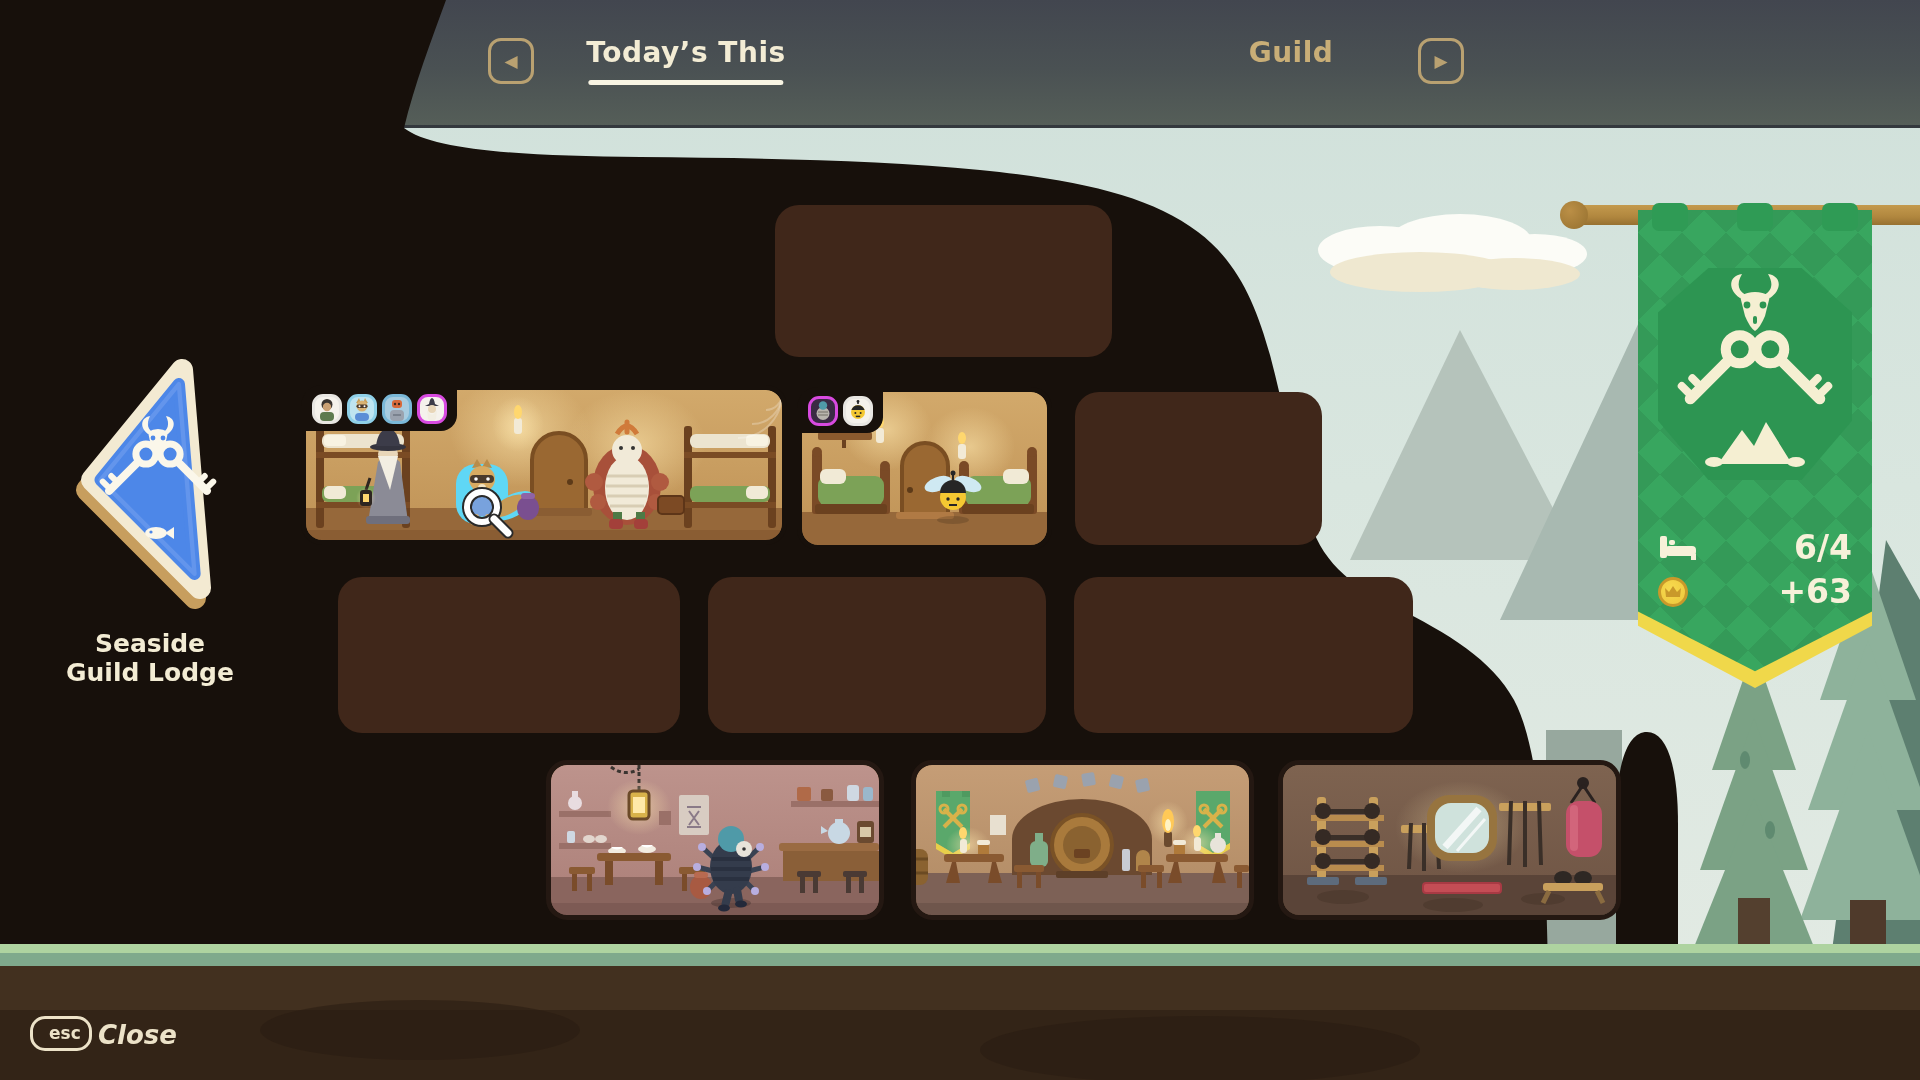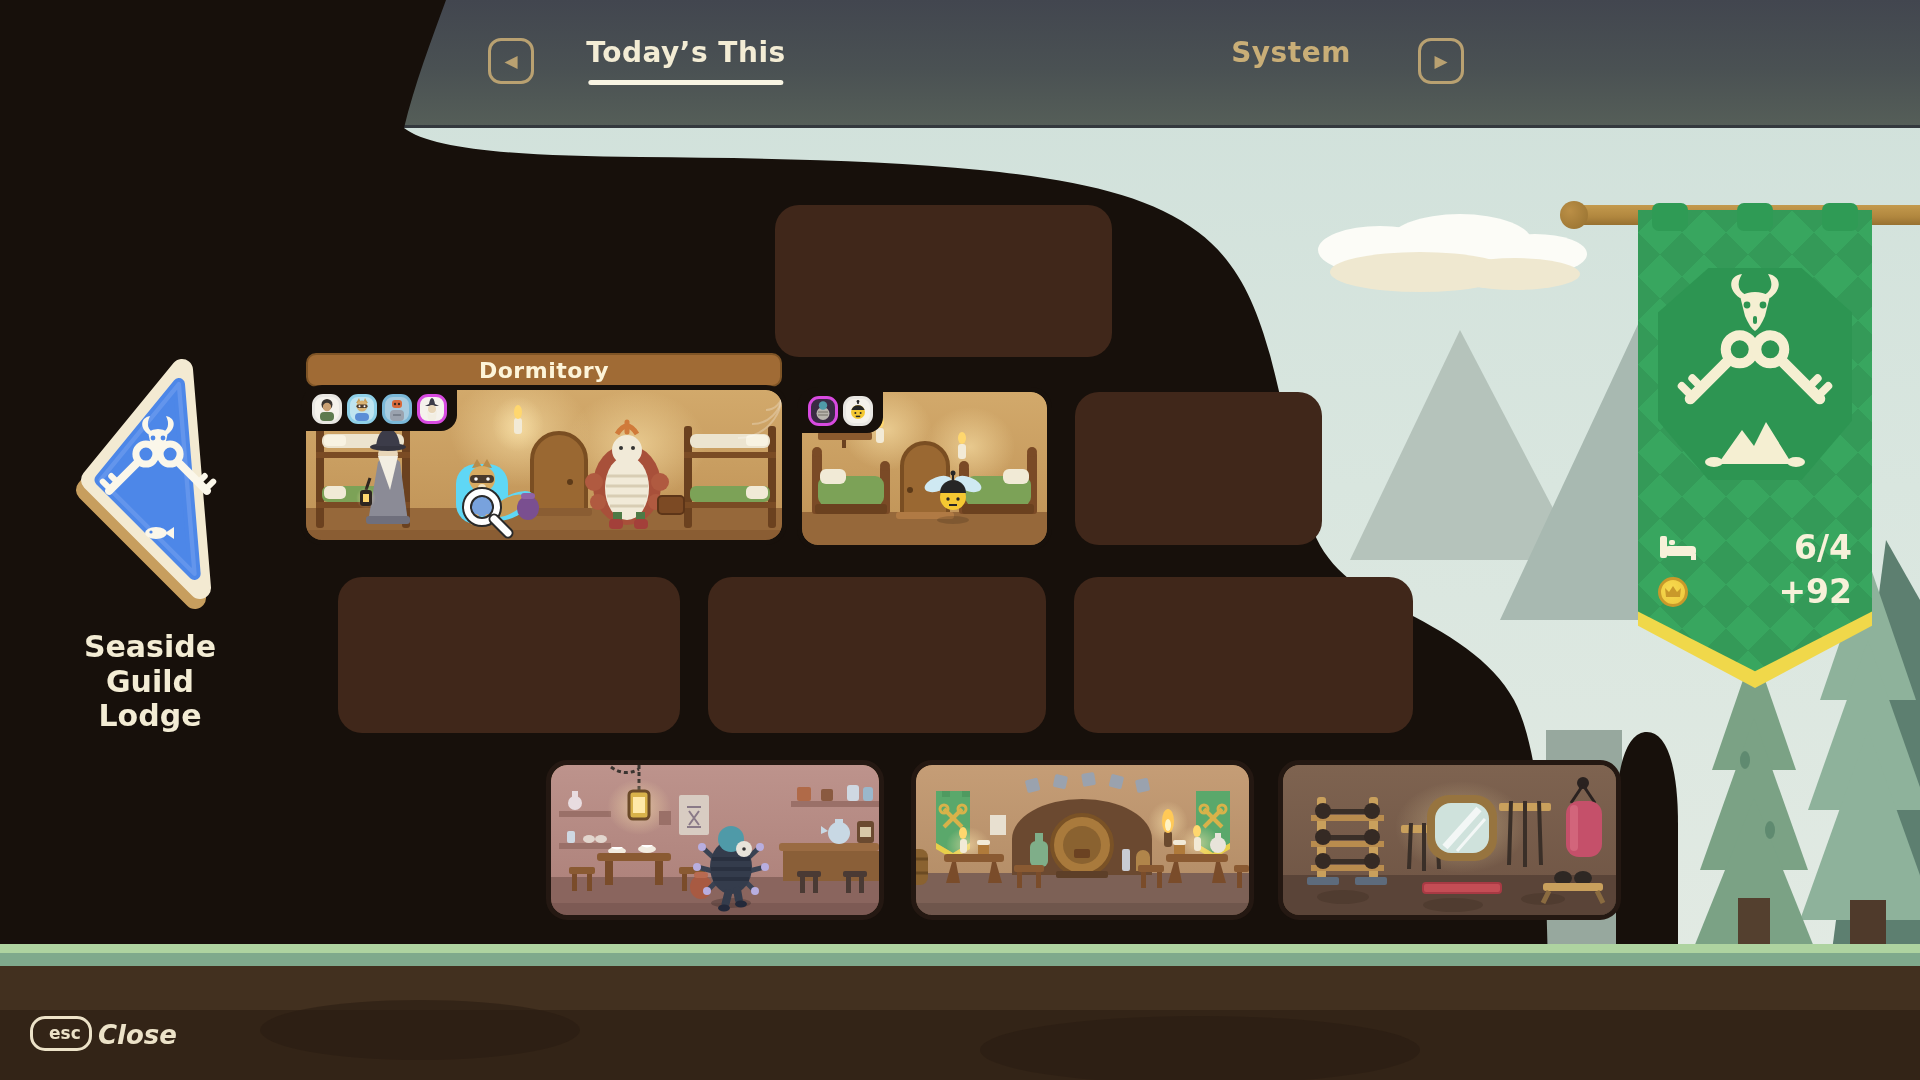--- a/index.html
+++ b/index.html
@@ -39,21 +39,21 @@
   .avatar{width:30px;height:30px;border-radius:11px;display:flex;align-items:center;justify-content:center;}
   .avatar svg{width:24px;height:24px;}
 
   
   .esc-key{position:absolute;left:30px;top:1016px;border:3px solid #ece2c8;border-radius:15px;
        color:#ece2c8;font-size:17px;padding:4px 8px 5px 16px;cursor:pointer;}
   .close-label{position:absolute;left:98px;top:1020px;color:#ece2c8;font-size:26px;cursor:pointer;font-style:italic;}
 
   
   .guild-name{position:absolute;left:64px;top:630px;width:172px;text-align:center;color:#f3ecd4;
-       font-size:30px;line-height:1.15;}
+       font-size:25px;line-height:1.15;}
 
   
   .pole{position:absolute;left:1566px;top:205px;width:354px;height:20px;z-index:3;
        background:linear-gradient(180deg,#c49a4d 0%,#b0863e 60%,#977131 100%);
        border-radius:11px 0 0 11px;}
   .pole::before{content:"";position:absolute;left:-6px;top:-4px;width:28px;height:28px;border-radius:50%;
        background:radial-gradient(circle at 35% 35%,#bb8f46,#95702f);}
   .banner{position:absolute;left:1638px;top:210px;width:234px;height:478px;z-index:4;}
   .banner .trim{position:absolute;inset:0;background:#f0d84a;
        clip-path:polygon(0 0,100% 0,100% 87%,50% 100%,0 87%);}
@@ -104,21 +104,21 @@
       <ellipse cx="1745" cy="760" rx="5" ry="9" fill="#5f8a70"></ellipse>
       <ellipse cx="1770" cy="830" rx="5" ry="9" fill="#5f8a70"></ellipse>
     </g>
   </svg>
 
   <div class="navband">
     <div class="nav-arrow" style="left:488px">
       <span>◀</span>
     </div>
     <div class="tab active" style="left:686px">Today’s This</div>
-    <div class="tab" style="left:1291px">System</div>
+    <div class="tab" style="left:1291px">Guild</div>
     <div class="nav-arrow" style="left:1418px">
       <span>▶</span>
     </div>
   </div>
 
   <svg class="blob-svg" width="1920" height="1080">
     <path fill="#17100b" d="M0,0 L446,0 C432,38 414,86 404,128 C432,150 520,156 640,157 C760,158 880,160 980,170
          C1080,180 1150,196 1198,232 C1238,262 1256,305 1270,355 C1284,408 1294,462 1308,515
          C1320,560 1348,584 1395,607 C1448,633 1492,660 1514,700 C1534,737 1543,815 1546,890
          L1548,966 L0,966 Z"></path>
@@ -132,21 +132,20 @@
   </svg>
 
   <div class="rooms-layer">
 
     <div class="room-slot" style="left:775px;top:205px;width:337px;height:152px"></div>
     <div class="room-slot" style="left:1075px;top:392px;width:247px;height:153px"></div>
     <div class="room-slot" style="left:338px;top:577px;width:342px;height:156px"></div>
     <div class="room-slot" style="left:708px;top:577px;width:338px;height:156px"></div>
     <div class="room-slot" style="left:1074px;top:577px;width:339px;height:156px"></div>
 
-    <div class="room-label">Dormitory</div>
 
     <div class="room" style="left:306px;top:390px;width:476px;height:150px">
       <svg viewBox="0 0 476 150">
         <defs>
           <linearGradient id="dormbg" x1="0" y1="0" x2="0" y2="1">
             <stop offset="0" stop-color="#d2a96b"></stop>
               <stop offset="1" stop-color="#bf9256"></stop>
           </linearGradient>
           <radialGradient id="glow">
               <stop offset="0" stop-color="#ffe9b0" stop-opacity=".55"></stop>
@@ -732,20 +731,20 @@
           <rect x="33" y="20" width="5" height="6" fill="#f7f1d9"></rect>
         </svg>
         <span>6/4</span>
       </div>
       <div class="stat-row" style="top:362px">
         <span class="coin">
           <svg width="18" height="14" viewBox="0 0 18 14">
               <path d="M2,12 L1,3 L5,7 L9,1 L13,7 L17,3 L16,12 Z" fill="#c9992a"></path>
             </svg>
         </span>
-        <span>+92</span>
+        <span>+63</span>
       </div>
     </div>
 
     <span class="esc-key">esc</span>
     <span class="close-label">Close</span>
   </div>
 </div>
 
 </body></html>

